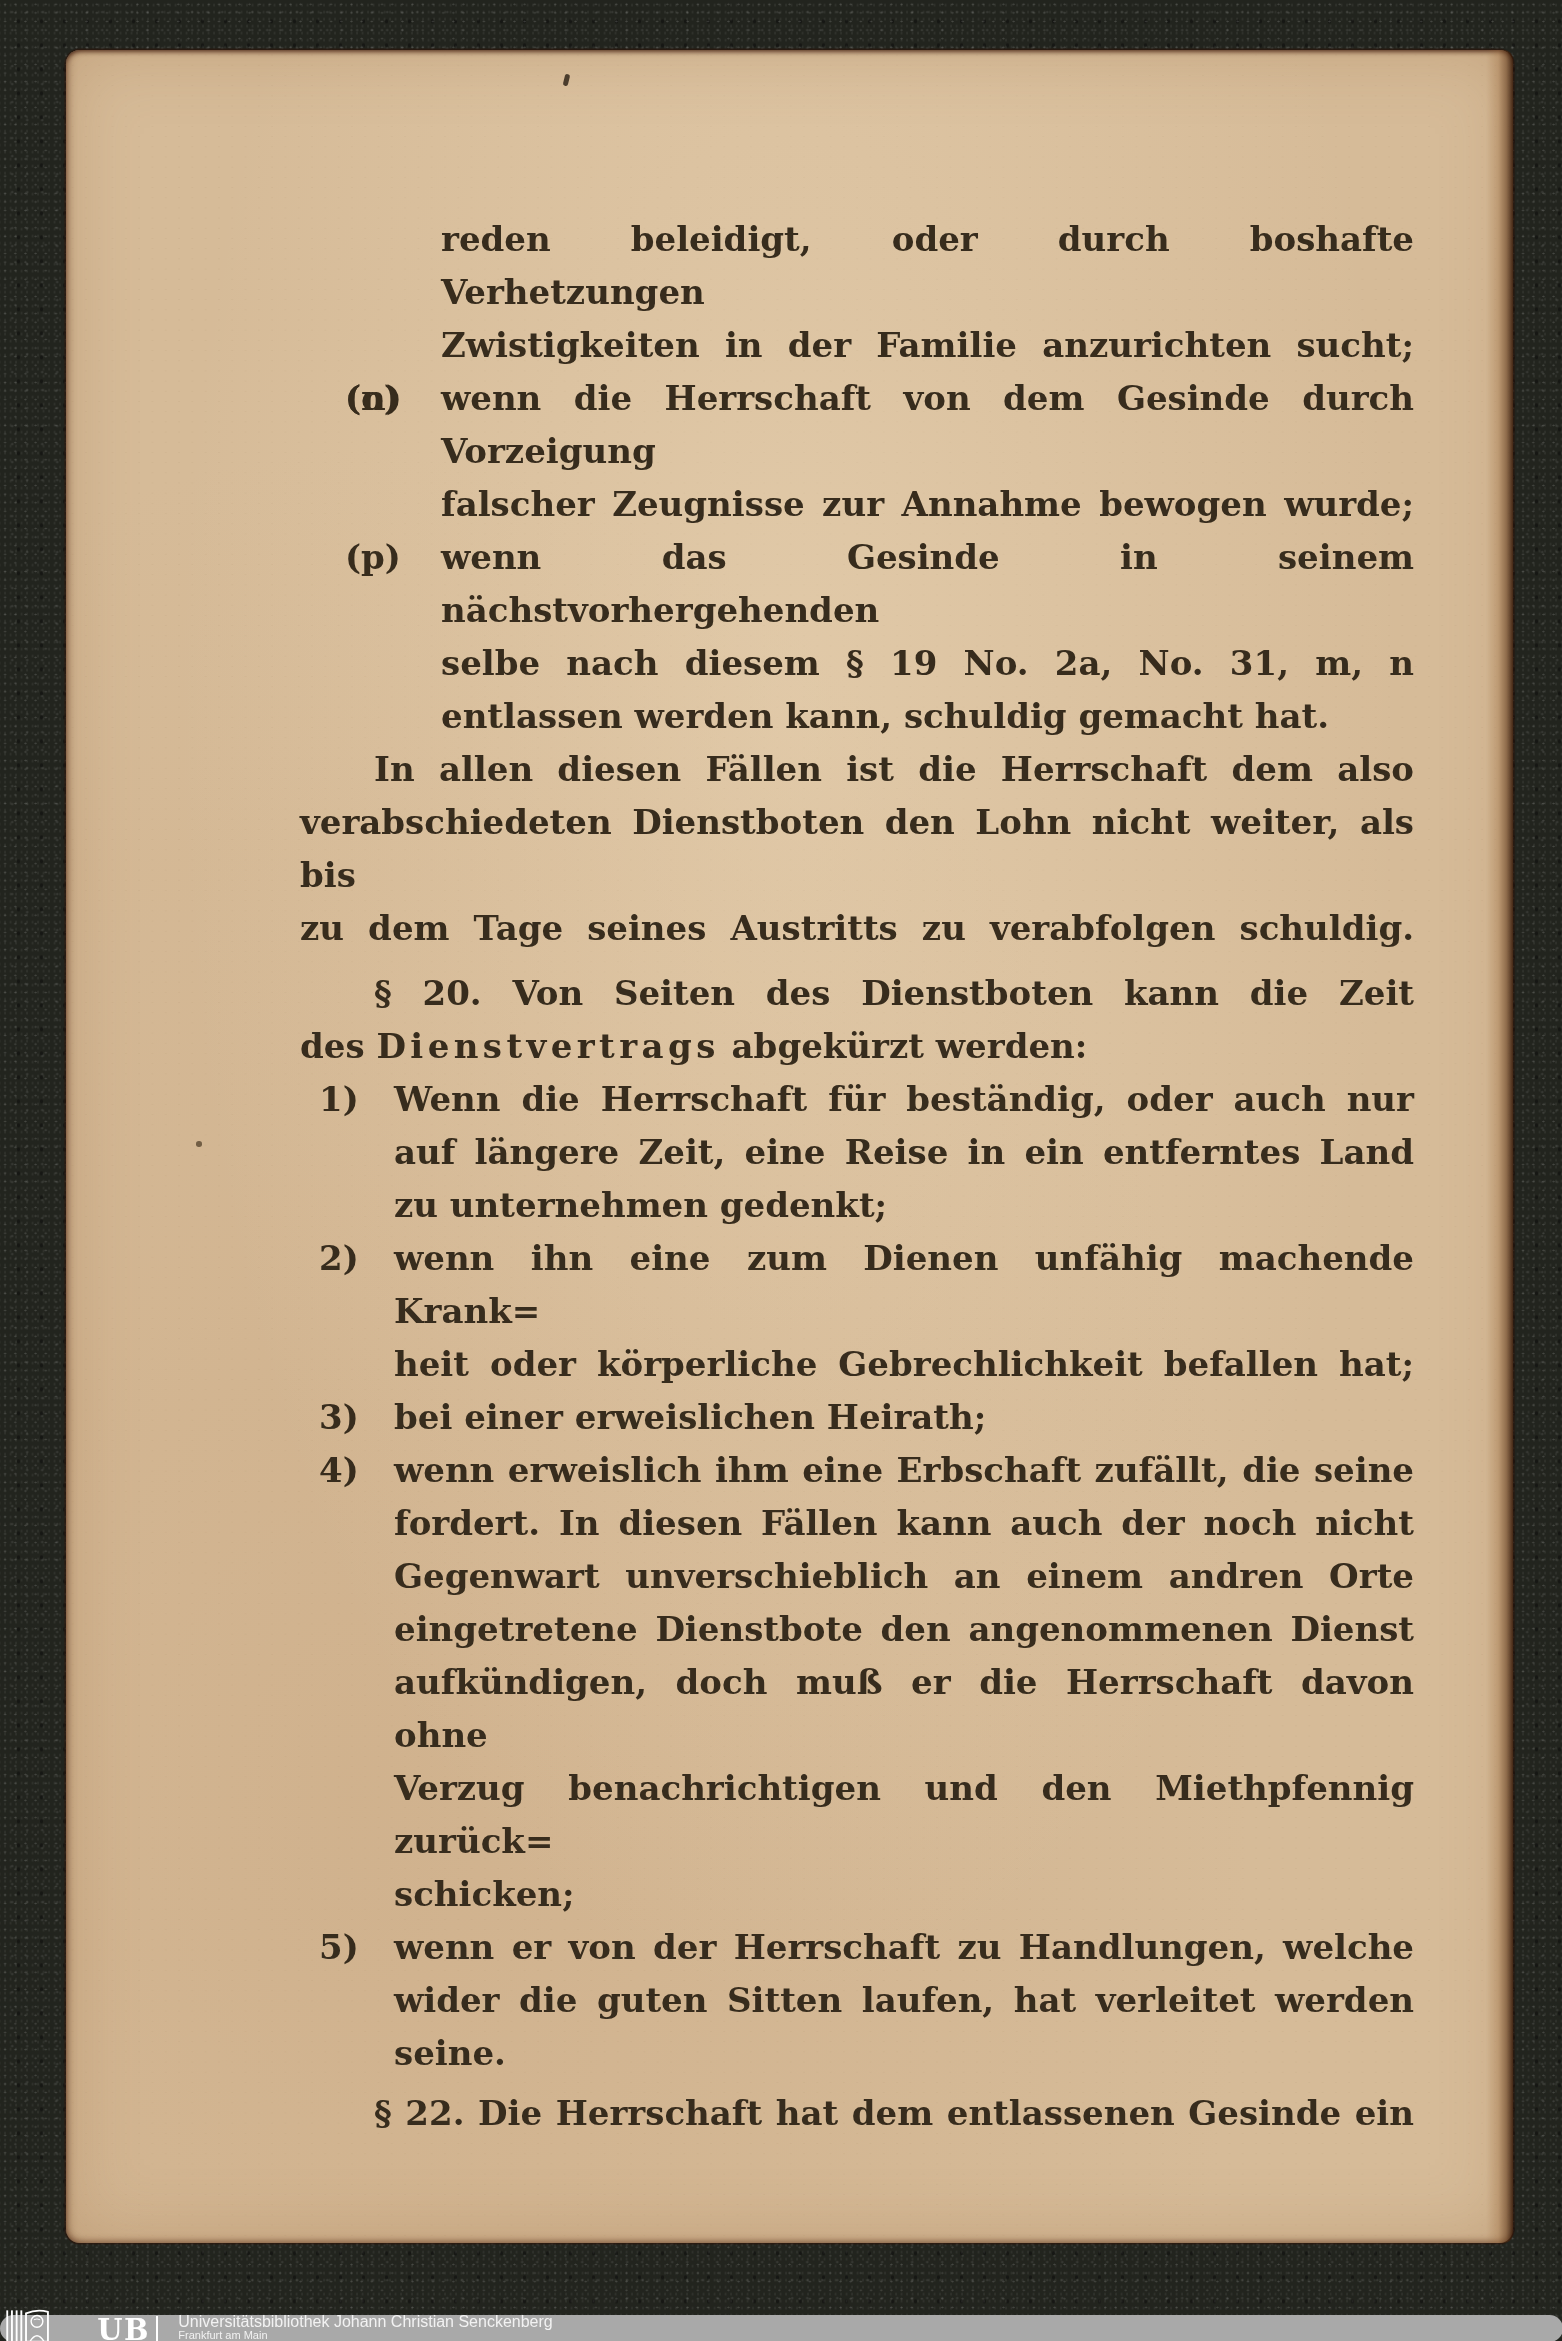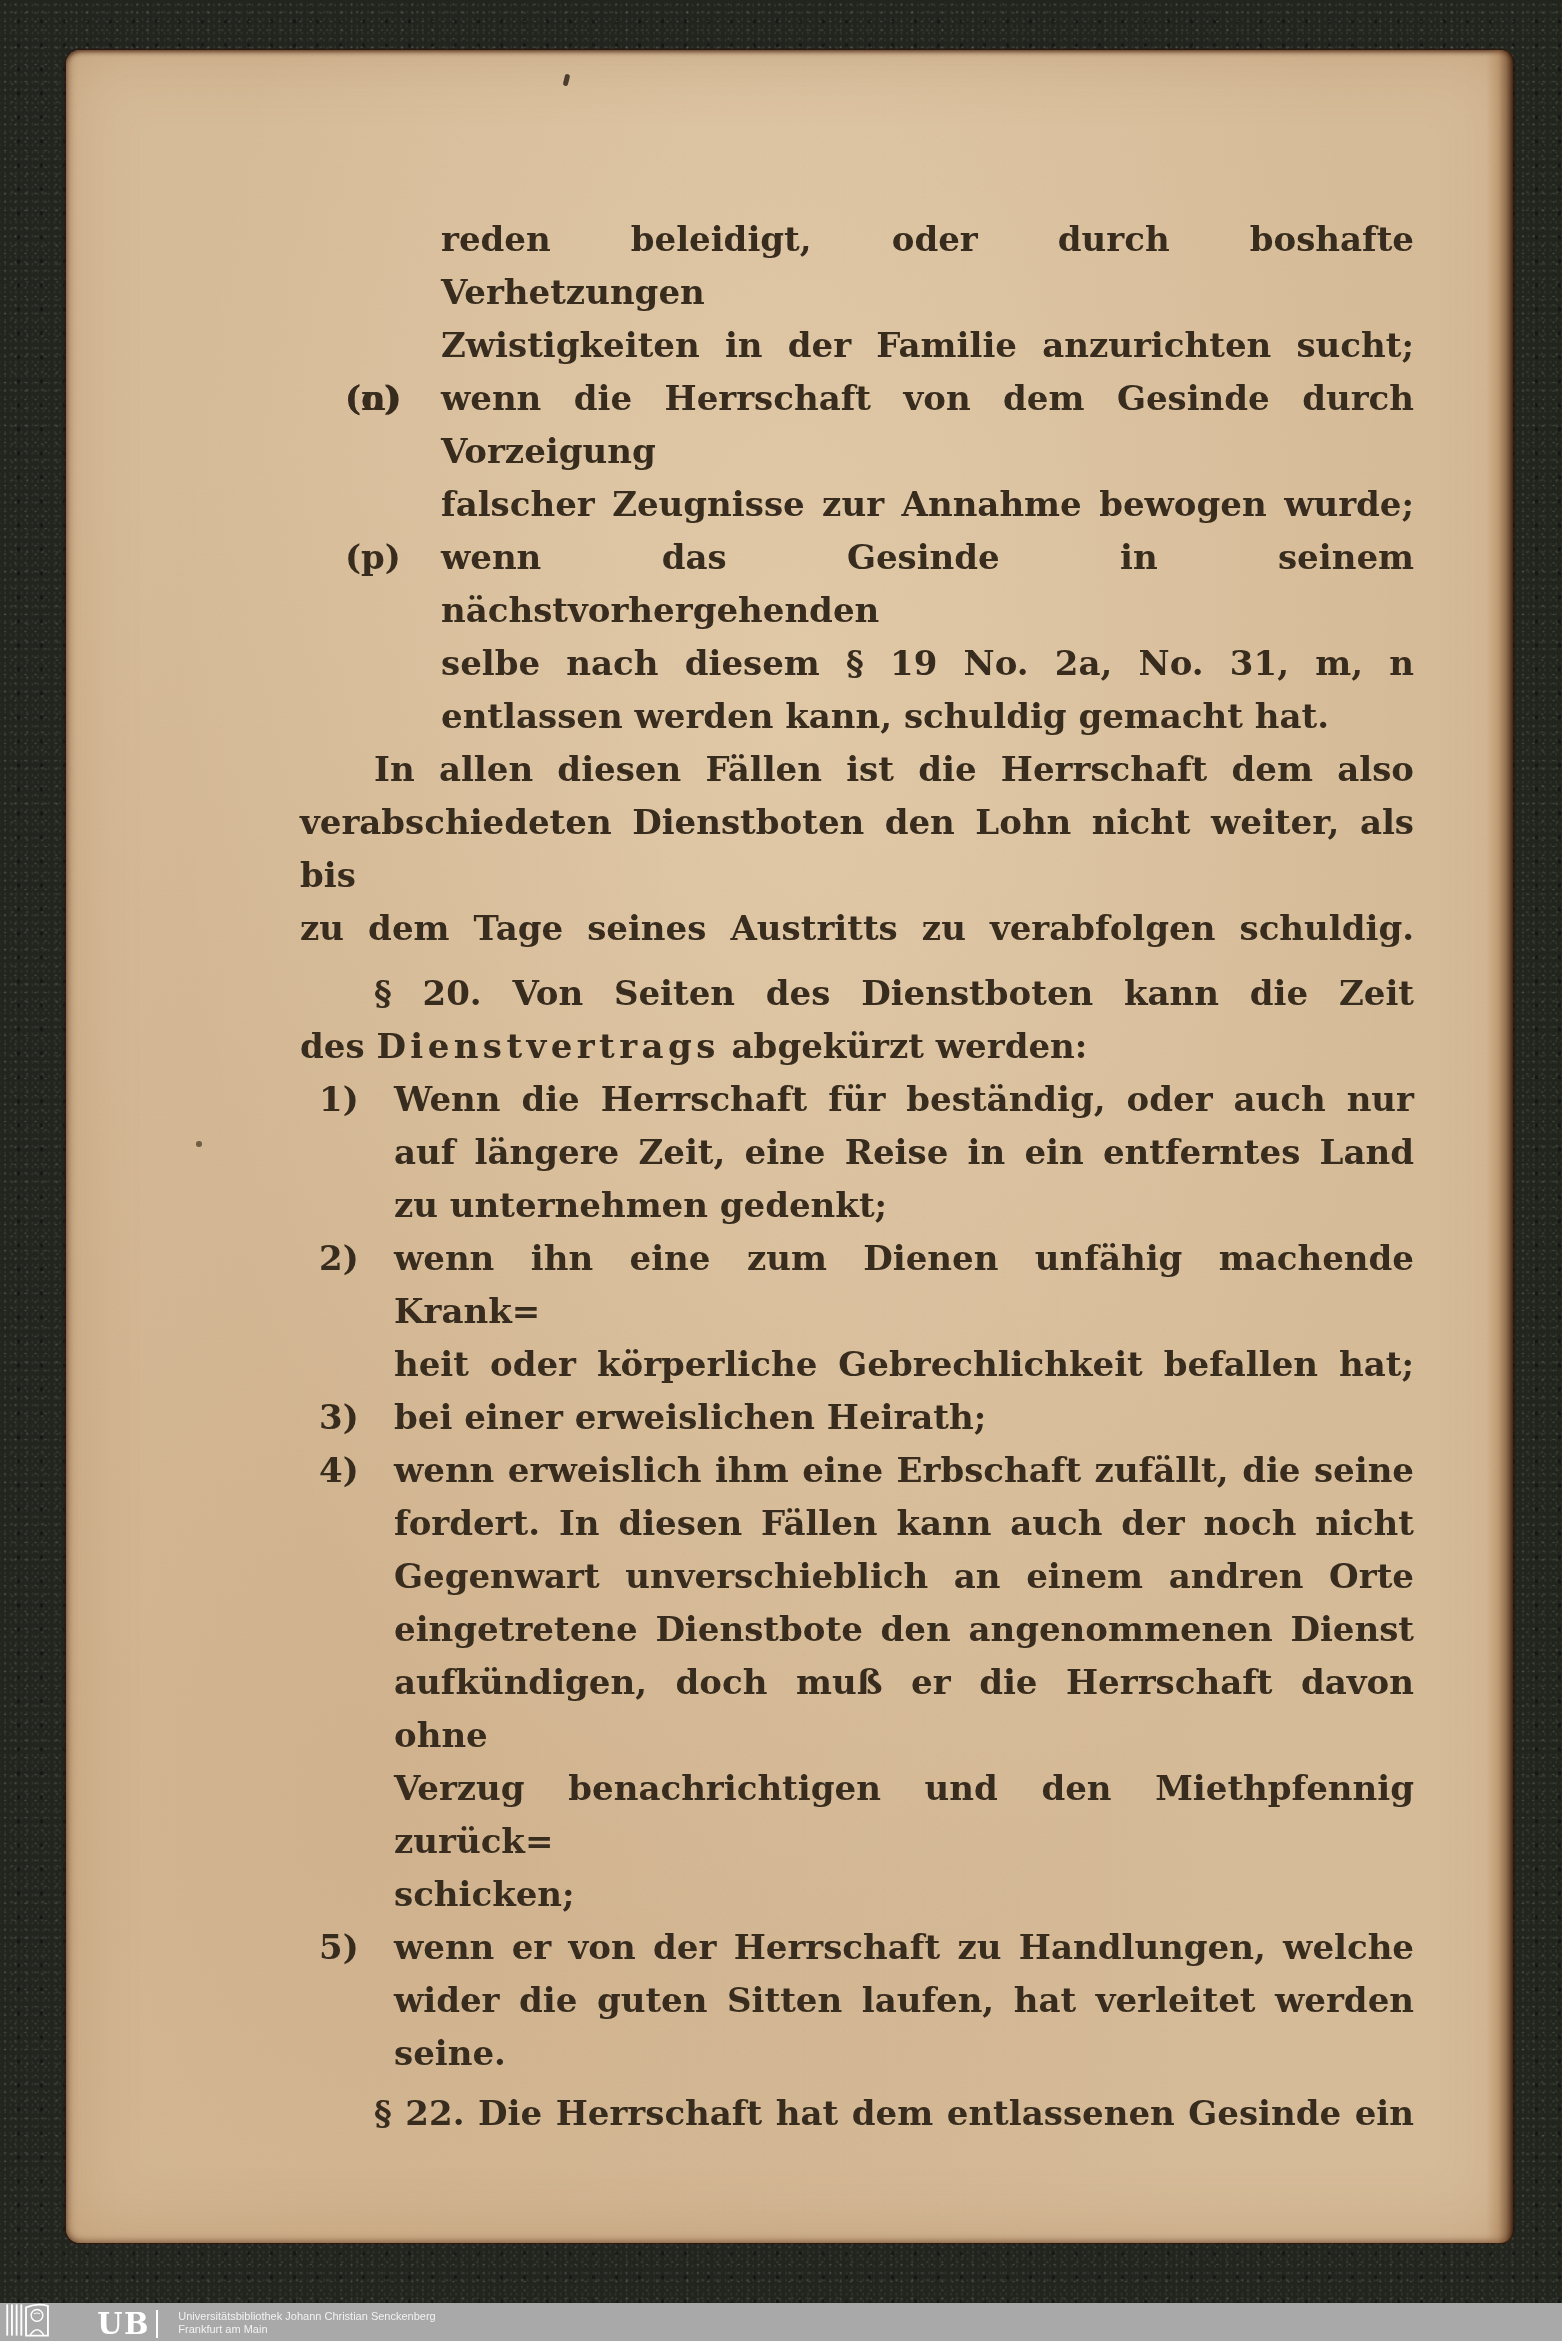--- a/index.html
+++ b/index.html
@@ -54,31 +54,31 @@
   .para.tail{margin-left:141px;}
   .item{position:relative;}
   .item.lettered{padding-left:141px;}
   .item.lettered > .item-label{position:absolute;left:45px;top:0;}
   .item.numbered{padding-left:94px;}
   .item.numbered > .item-label{position:absolute;left:19px;top:0;}
   .sect-20{margin-top:11.7px;}
   .sect-22{margin-top:7.8px;}
   .sperr{letter-spacing:0.13em;}
   .footer{
-    position:absolute;left:0;bottom:0;width:1563px;height:39px;background:#a9a9a9;
-    display:flex;align-items:center;
+    position:absolute;left:0;bottom:0;width:1563px;height:27px;background:#a9a9a9;
+    display:flex;align-items:center;border-radius:16px;
   }
   .logo-group{display:flex;align-items:flex-end;height:36px;margin-left:3.9px;}
   .ub-wordmark{
     font-family:"DejaVu Serif", serif;font-weight:bold;color:#ffffff;
     font-size:29px;line-height:29px;letter-spacing:1.6px;margin:0 5.5px 1.6px 2.3px;
   }
   .logo-divider{width:2.3px;height:28px;background:#ffffff;margin:0 20.3px 2.3px 0;}
   .footer-text{font-family:"Liberation Sans", sans-serif;color:#f2f2f2;}
-  .footer-line1{font-size:11px;line-height:14px;}
+  .footer-line1{font-size:16px;line-height:14px;}
   .footer-line2{font-size:11px;line-height:13.3px;}
 </style>
 </head>
 <body>
 
 <div class="page">
   <div class="page-right-edge"></div>
   <div class="ink-speck"></div>
   <div class="stray-dot"></div>
 

